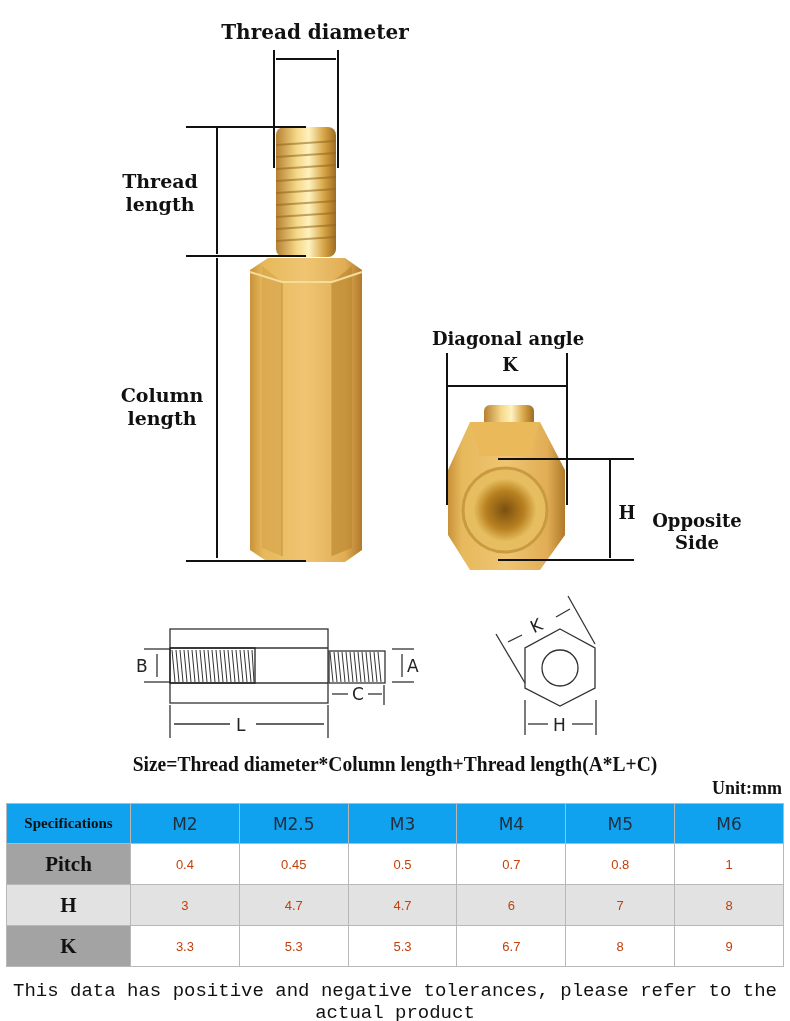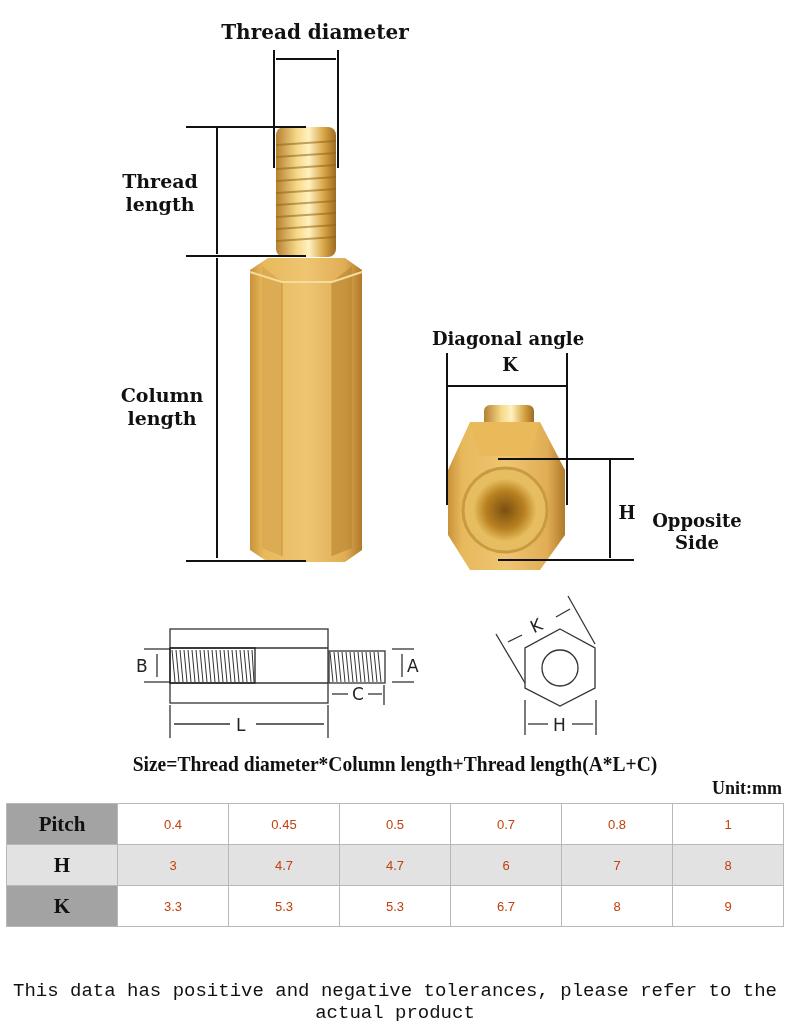--- a/index.html
+++ b/index.html
@@ -160,20 +160,29 @@
   </g>
   <text x="61" y="41" font-family="DejaVu Sans, sans-serif" font-size="17" fill="#222" transform="rotate(-25 68 36)">K</text>
   <text x="83" y="141" font-family="DejaVu Sans, sans-serif" font-size="17" fill="#222">H</text>
 </svg>
 
 <div class="formula">Size=Thread diameter*Column length+Thread length(A*L+C)</div>
 <div class="unit">Unit:mm</div>
 
 <table class="spec">
   <tbody>
+      <tr>
+    <th class="first">Specifications</th>
+    <th>M2</th>
+    <th>M2.5</th>
+    <th>M3</th>
+    <th>M4</th>
+    <th>M5</th>
+    <th>M6</th>
+  </tr>
   <tr>
     <td class="rowhead">Pitch</td>
     <td>0.4</td>
     <td>0.45</td>
     <td>0.5</td>
     <td>0.7</td>
     <td>0.8</td>
     <td>1</td>
   </tr>
   <tr class="shade">

